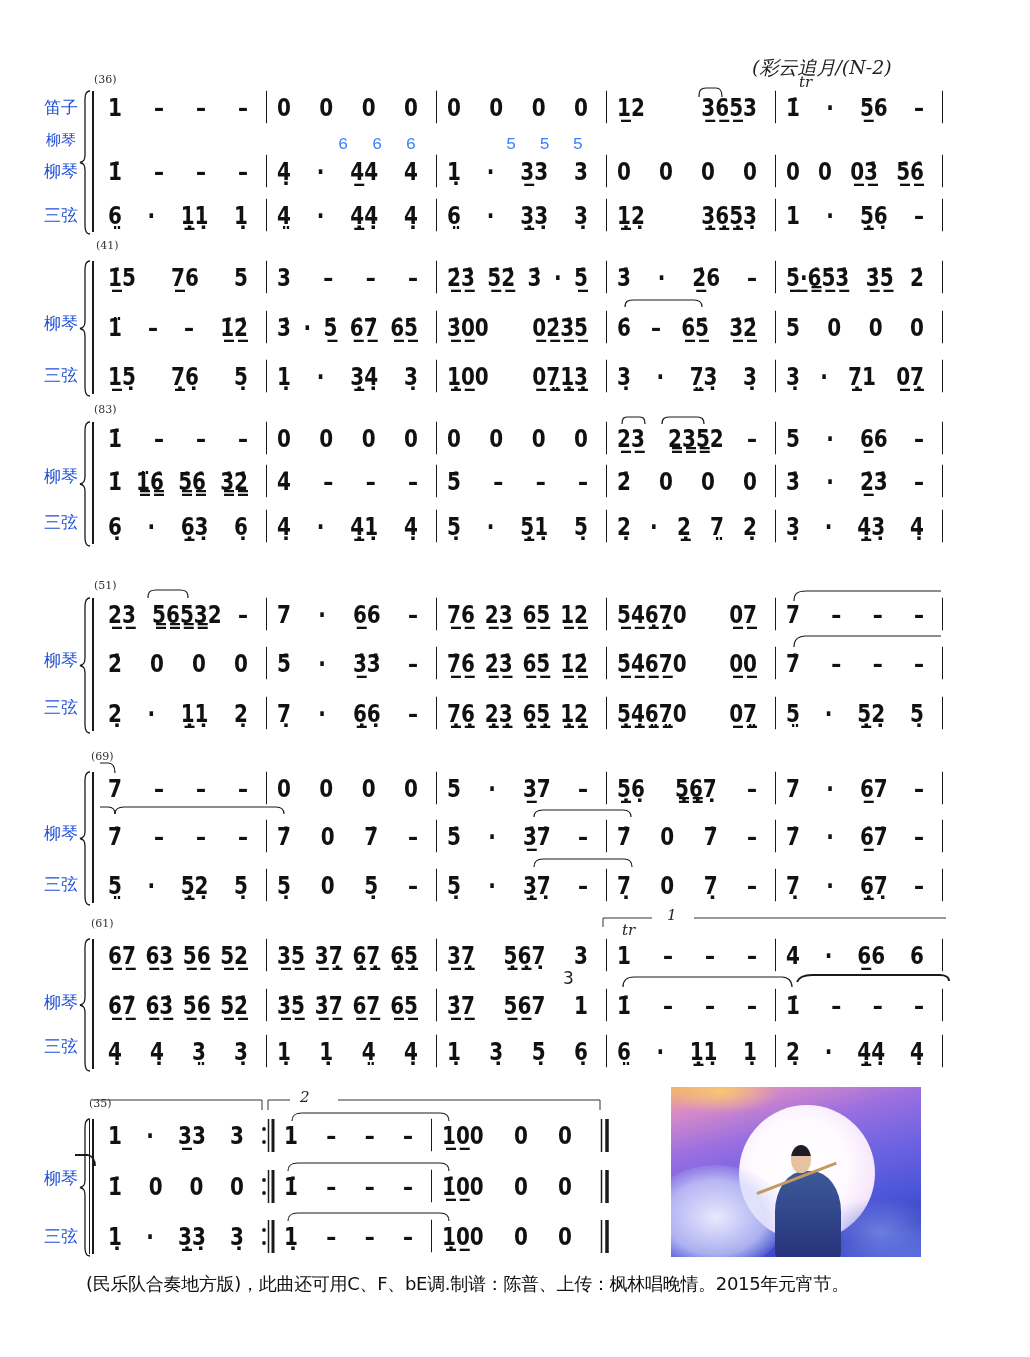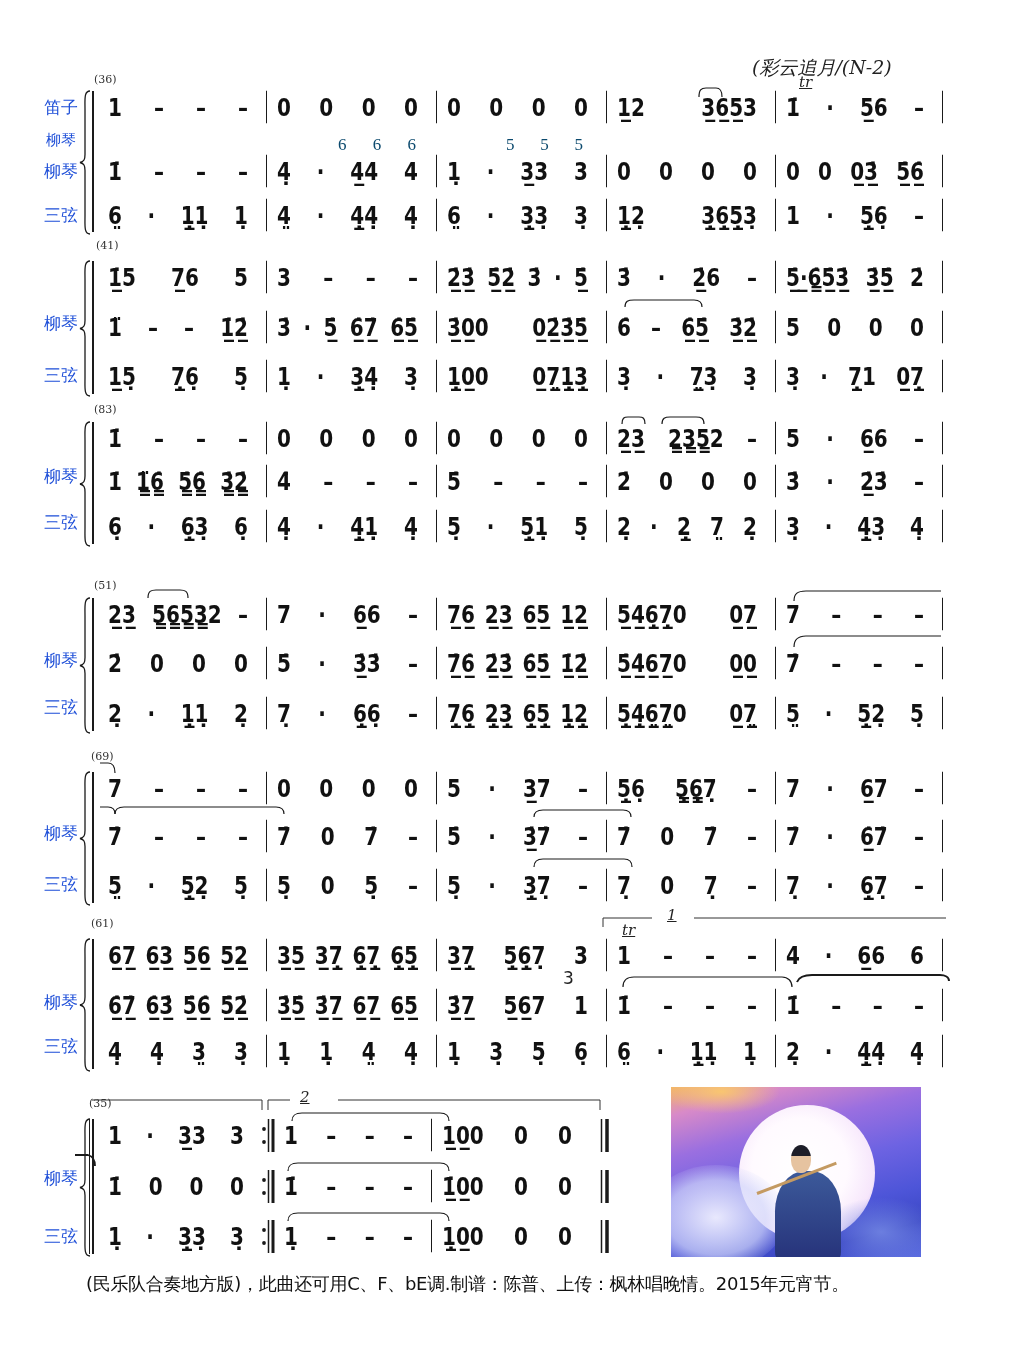--- a/index.html
+++ b/index.html
@@ -13,22 +13,22 @@
   .w1{width:171px;padding-left:13px;}
   .w2,.w3{width:170px;}
   .w4{width:169px;}
   .w5{width:168px;}
   .bl{border-left:1.6px solid #1a1a1a;}
   .br{border-right:1.6px solid #1a1a1a;}
   .s7a{width:167px;padding-left:13px;}
   .s7gap{width:12px;}
   .s7b{width:158px;}
   .s7c{width:168px;padding-right:28px;}
-  .harm{position:absolute;top:135px;height:20px;line-height:20px;font-size:17px;font-family:Liberation Serif, serif;color:#0c4a6e;text-align:justify;text-align-last:justify;}
-  .orn{position:absolute;font:italic 15px "DejaVu Serif",serif;color:#222;text-decoration:underline;}
+  .harm{position:absolute;top:135px;height:20px;line-height:20px;font-size:17px;font-family:Liberation Mono, monospace;color:#3b82f6;text-align:justify;text-align-last:justify;}
+  .orn{position:absolute;font:italic 15px "DejaVu Serif",serif;color:#222;}
   .small-note{position:absolute;font:17px "DejaVu Sans",sans-serif;color:#222;}
   .footer1{position:absolute;left:86px;top:1272px;font:18px "DejaVu Sans",sans-serif;color:#111;white-space:nowrap;letter-spacing:-0.3px;}
   .footer2{position:absolute;left:86px;top:1303px;height:13px;width:720px;overflow:hidden;}
   .footer2 span{display:block;font:16px "DejaVu Sans",sans-serif;line-height:24px;color:#222;white-space:nowrap;}
   .photo{position:absolute;left:671px;top:1087px;width:250px;height:170px;overflow:hidden;
     background:linear-gradient(165deg,#f2b565 0%,#d88ac8 12%,#9a6fe0 30%,#6d63e2 50%,#4d55d8 70%,#3a47c4 85%,#5a6be0 100%);}
   .moon{position:absolute;left:68px;top:18px;width:136px;height:136px;border-radius:50%;
     background:radial-gradient(circle at 45% 45%,#ffffff 0%,#fffaff 45%,#f6e6fb 70%,rgba(230,200,245,0.6) 90%,rgba(200,170,240,0) 100%);}
   .cloud1{position:absolute;left:-25px;top:78px;width:140px;height:105px;border-radius:50%;
     background:radial-gradient(ellipse at 50% 50%,rgba(240,240,255,0.95) 0%,rgba(210,215,250,0.7) 50%,rgba(180,180,240,0) 75%);}

